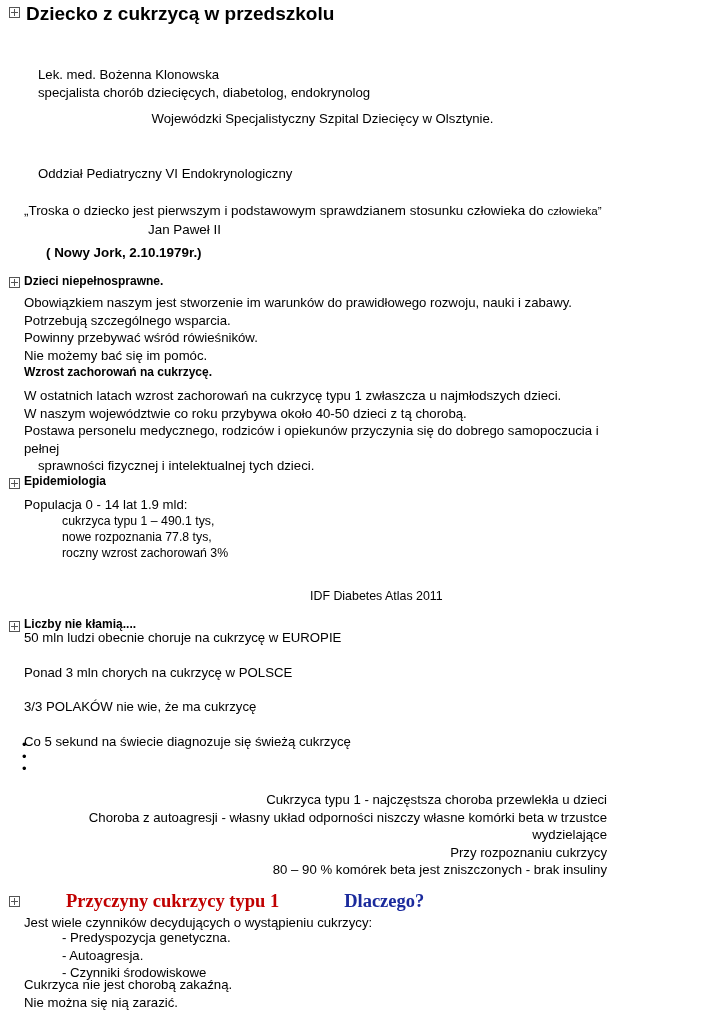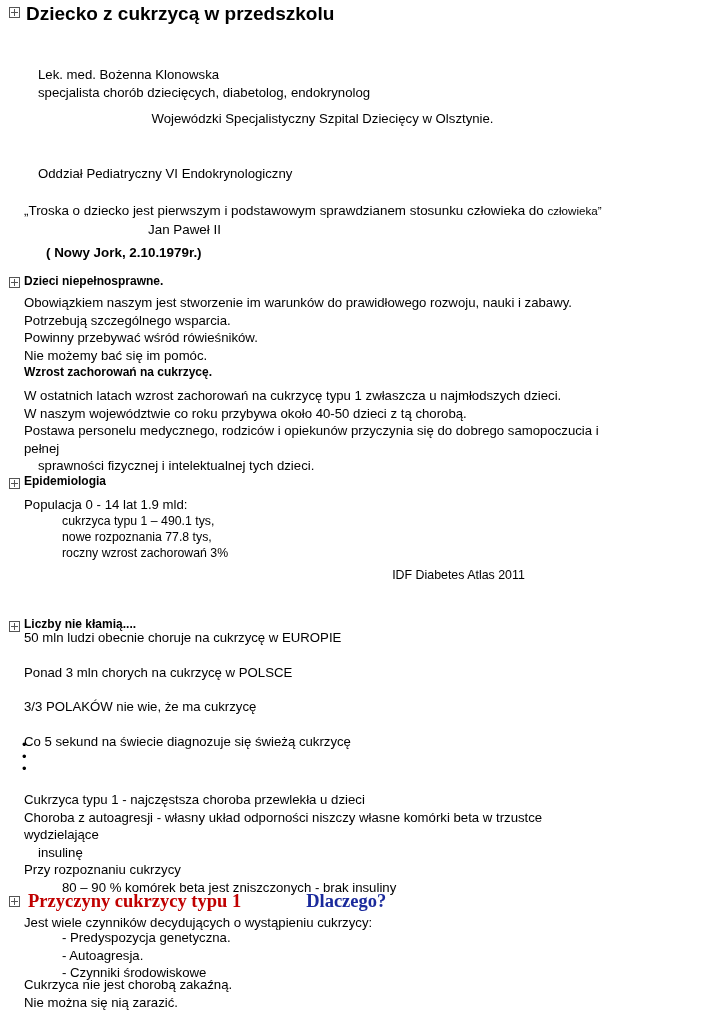--- a/index.html
+++ b/index.html
@@ -180,47 +180,46 @@
   <div class="marker" style="top:478px;"></div>
   <div class="block" style="top:470px;">
     <h2 class="head">Epidemiologia</h2>
   </div>
   <div class="block body-text" style="top:496px;">Populacja 0 - 14 lat 1.9 mld:</div>
   <div class="block body-text small indent-2" style="top:513px;">
     <p style="margin:0">cukrzyca typu 1 – 490.1 tys,</p>
     <p style="margin:0">nowe rozpoznania 77.8 tys,</p>
     <p style="margin:0">roczny wzrost zachorowań 3%</p>
   </div>
-  <div class="block attrib" style="top:568px;text-align:center;">IDF Diabetes Atlas 2011</div>
+  <div class="block attrib" style="top:589px;">IDF Diabetes Atlas 2011</div>
 
   <div class="marker" style="top:621px;"></div>
   <div class="block" style="top:613px;">
     <h2 class="head">Liczby nie kłamią....</h2>
   </div>
   <div class="block body-text" style="top:629px;">
     <p style="margin:0 0 17px 0;">50 mln ludzi obecnie choruje na cukrzycę w EUROPIE</p>
     <p style="margin:0 0 17px 0;">Ponad 3 mln chorych na cukrzycę w POLSCE</p>
     <p style="margin:0 0 17px 0;">3/3 POLAKÓW nie wie, że ma cukrzycę</p>
     <p style="margin:0 0 0 0;">Co 5 sekund na świecie diagnozuje się świeżą cukrzycę</p>
   </div>
   <ul class="bullets" style="position:absolute; top:743px; left:0;">
     <li></li>
     <li></li>
     <li></li>
   </ul>
-  <div class="block body-text" style="top:791px;">
+  <div class="block body-text" style="top:791px;text-align:right;">
     <p style="margin:0">Cukrzyca typu 1 - najczęstsza choroba przewlekła u dzieci</p>
     <p style="margin:0">Choroba z autoagresji - własny układ odporności niszczy własne komórki beta w trzustce wydzielające</p>
-    <p style="margin:0; padding-left:14px;">insulinę</p>
     <p style="margin:0">Przy rozpoznaniu cukrzycy</p>
     <p style="margin:0; padding-left:38px;">80 – 90 % komórek beta jest zniszczonych - brak insuliny</p>
   </div>
 
   <div class="marker" style="top:896px;"></div>
-  <div class="block" style="top:891px; padding-left:28px;">
+  <div class="block" style="top:891px; padding-left:66px;">
     <span class="red-head">Przyczyny cukrzycy typu 1</span>
     <span style="display:inline-block; width:56px;"></span>
     <span class="blue-head">Dlaczego?</span>
   </div>
   <div class="block body-text" style="top:914px;">Jest wiele czynników decydujących o wystąpieniu cukrzycy:</div>
   <div class="block body-text indent-2" style="top:929px;">
     <p style="margin:0">- Predyspozycja genetyczna.</p>
     <p style="margin:0">- Autoagresja.</p>
     <p style="margin:0">- Czynniki środowiskowe</p>
   </div>

